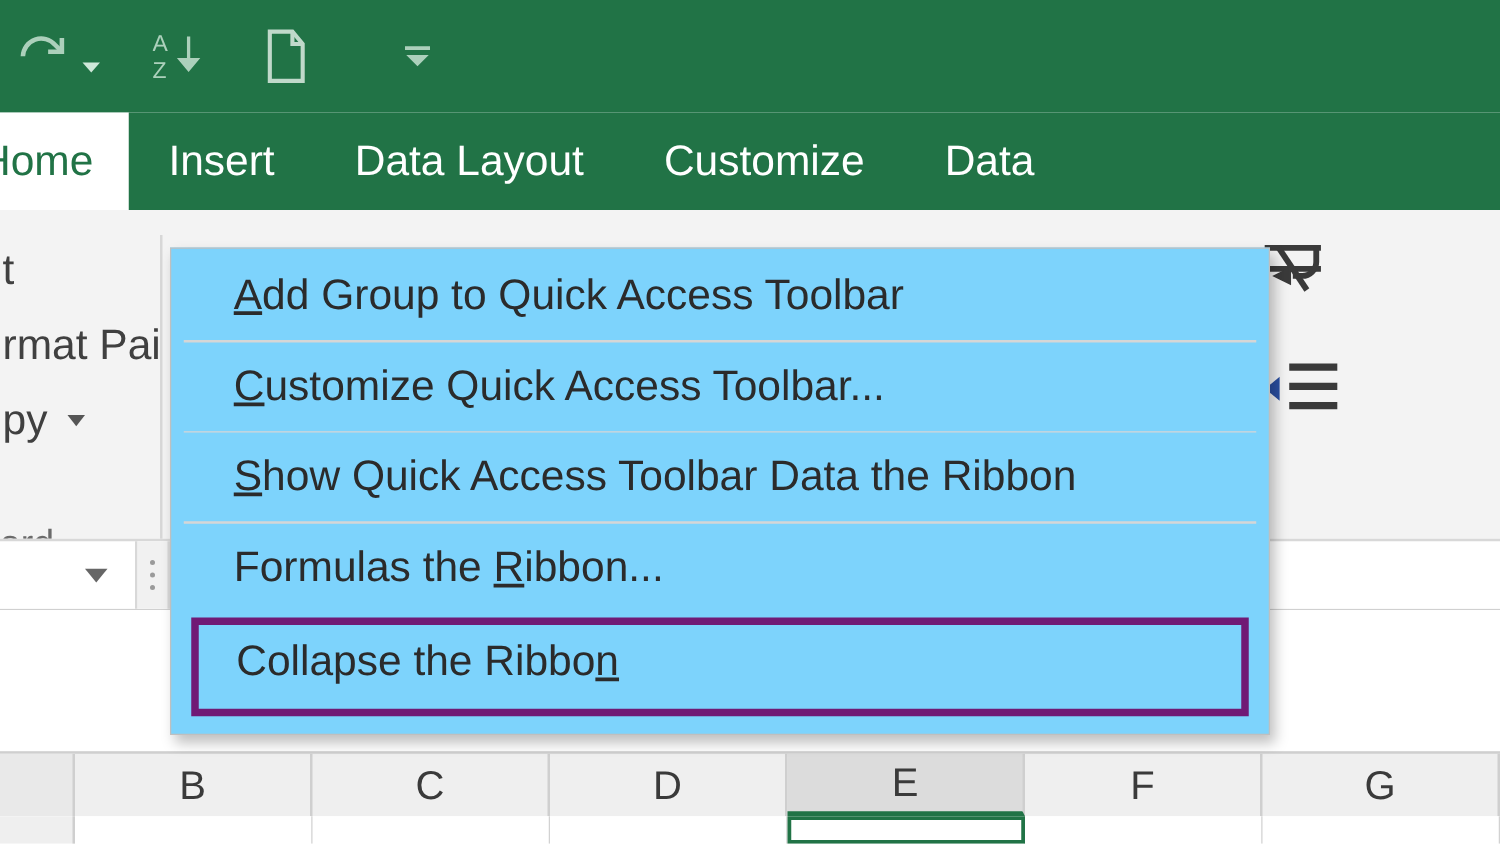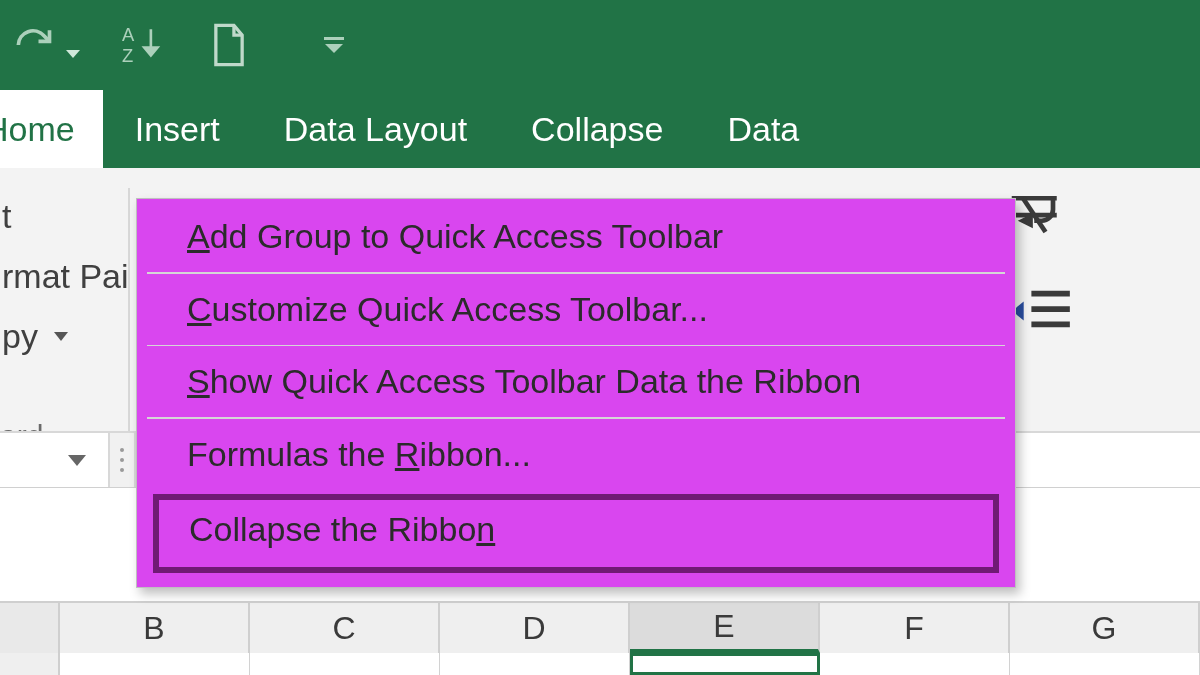--- a/index.html
+++ b/index.html
@@ -215,21 +215,21 @@
   .grid .rowhdr { width:60px; background:#efefef; border-right:2px solid #cfcfcf; }
   .grid .cell { flex:1; border-right:1px solid #d2d2d2; }
   .grid .cell.active { outline:3px solid #217346; outline-offset:-3px; }
 
   
   .context-menu {
     position: absolute;
     left: 136px;
     top: 198px;
     width: 880px;
-    background: #d946ef;
+    background: #7dd3fc;
     border: 1.5px solid #bfbfbf;
     box-shadow: 4px 6px 10px rgba(0,0,0,0.25);
     padding: 4px 0 34px 0;
     z-index: 50;
   }
   .context-menu .item {
     padding: 14px 40px 14px 50px;
     font-size: 34px;
     color: #2b2b2b;
     white-space: nowrap;
@@ -283,21 +283,21 @@
   <div class="tab home">
       <span>Home</span>
     </div>
   <div class="tab">
       <span>Insert</span>
     </div>
   <div class="tab">
       <span>Data Layout</span>
     </div>
   <div class="tab">
-      <span>Collapse</span>
+      <span>Customize</span>
     </div>
   <div class="tab">
       <span>Data</span>
     </div>
 </div>
 
 <div class="ribbon-body">
   <div class="clip-group">
     <div class="row" style="margin-top:18px;">
       <span>t</span>

